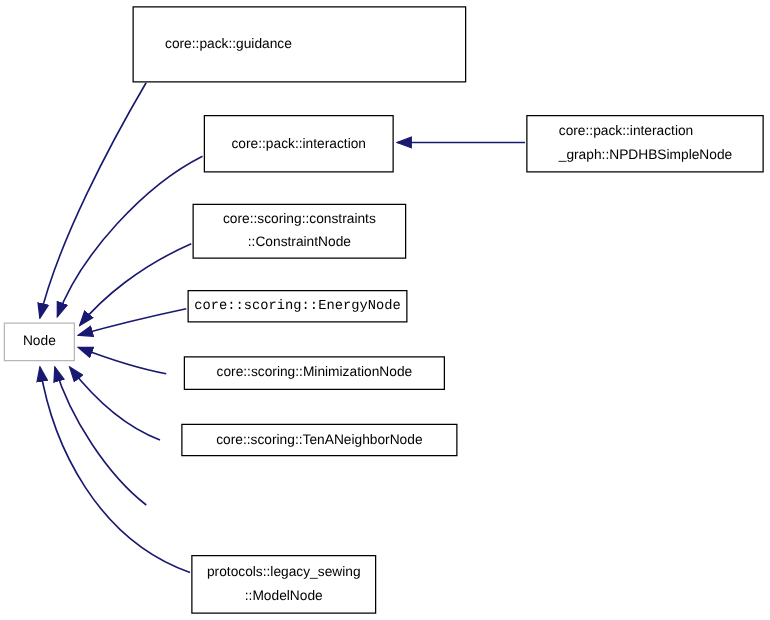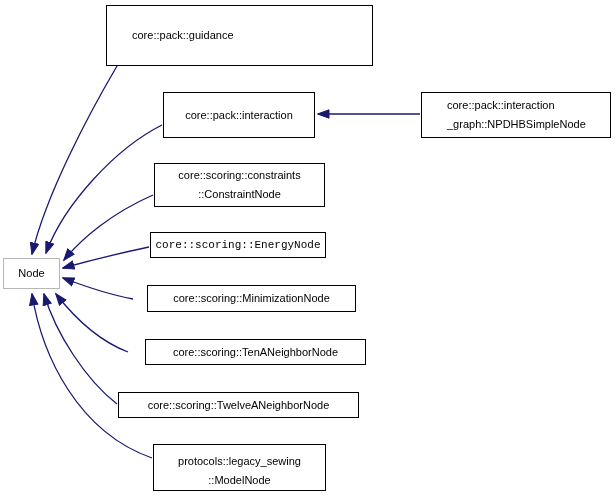--- a/index.html
+++ b/index.html
@@ -83,22 +83,19 @@
   </div>
 
   <div class="dbox" style="left:134px; top:285px; width:209px; height:27px;margin-left:13px;">
     <span class="ln">core::scoring::MinimizationNode</span>
   </div>
 
   <div class="dbox" style="left:129px; top:339px; width:221px; height:26px;margin-left:16px;">
     <span class="ln">core::scoring::TenANeighborNode</span>
   </div>
 
-  <div class="dbox" style="left:118px; top:392px; width:241px; height:26px;">
-    <span class="ln">core::scoring::TwelveANeighborNode</span>
-  </div>
 
-  <div class="dbox" style="left:153px; top:444px; width:173px; height:47px;justify-content:flex-end;">
+  <div class="dbox" style="left:153px; top:444px; width:148px; height:47px;">
     <span class="ln">protocols::legacy_sewing</span>
     <span class="ln">::ModelNode</span>
   </div>
 
 </div>
 
 </body></html>

